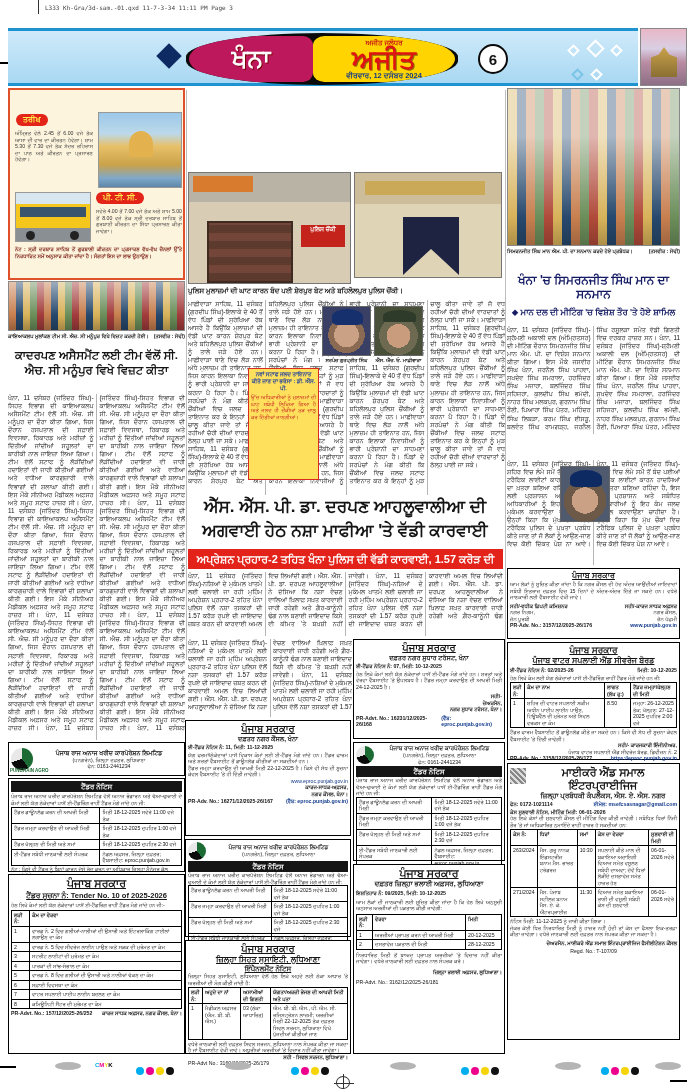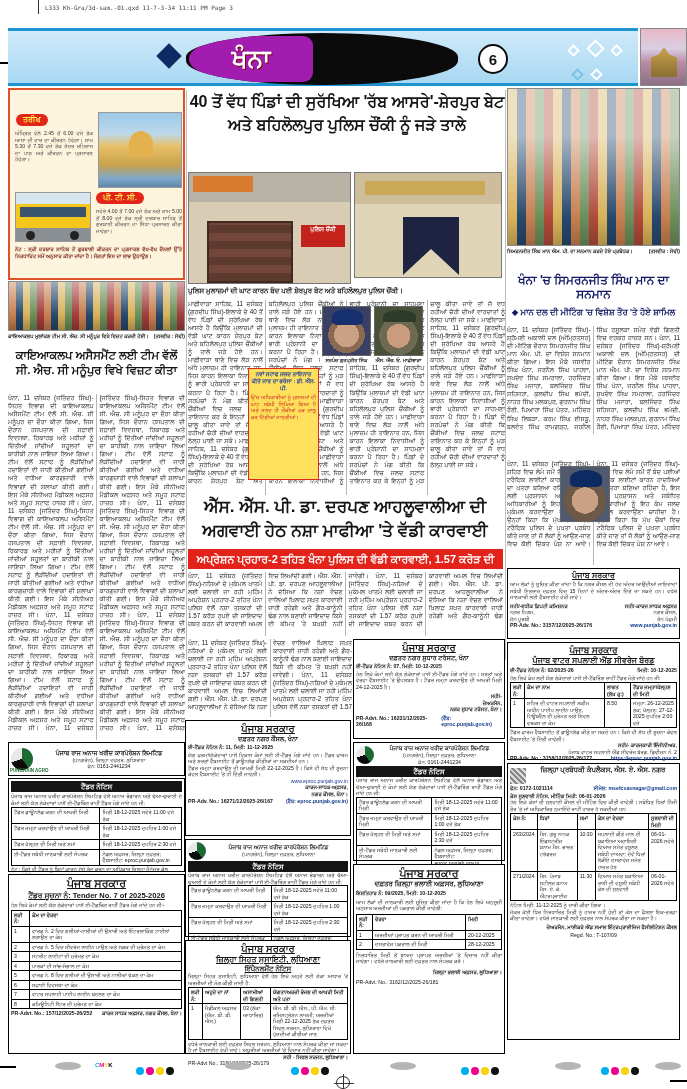--- a/index.html
+++ b/index.html
@@ -44,22 +44,27 @@
       <span class="dia" style="width:13px;height:13px"></span>
       <span class="dia"></span>
     </div>
     <div class="abs" style="right:34px;top:34px;white-space:nowrap">
       <span class="dia" style="border-color:#7cc3e8"></span>
       <span class="dia"></span>
     </div>
     <div class="abs" style="left:152px;top:16px;width:18px;height:18px;background:#0e2a63;transform:rotate(45deg)"></div>
 
     <div class="abs" style="left:178px;top:2px;width:272px;height:52px;background:#0b0b0b;border-radius:50%/46%;display:flex;overflow:hidden;align-items:stretch;padding:3px">
-      <div style="width:124px;background:#a21caf;border-radius:50% 8% 8% 50%/50% 20% 20% 50%;display:flex;align-items:center;justify-content:center">
+      <div style="width:124px;background:#be185d;border-radius:50% 8% 8% 50%/50% 20% 20% 50%;display:flex;align-items:center;justify-content:center">
         <span style="color:#fff;font-weight:bold;font-size:25px;text-shadow:1px 1px 0 #7a0000">ਖੰਨਾ</span>
+      </div>
+      <div style="flex:1;background:#ffd400;border-radius:8% 50% 50% 8%/20% 50% 50% 20%;display:flex;flex-direction:column;align-items:center;justify-content:center;line-height:1">
+        <span style="color:#c81414;font-weight:bold;font-size:7px">ਅਜੀਤ ਜਲੰਧਰ</span>
+        <span style="color:#e01313;font-weight:bold;font-size:26px;text-shadow:1px 1px 0 #8f7100">ਅਜੀਤ</span>
+        <span style="color:#123a8c;font-weight:bold;font-size:7.5px">ਵੀਰਵਾਰ, 12 ਦਸੰਬਰ 2024</span>
       </div>
     </div>
 
     <div class="abs" style="left:470px;top:13px;width:30px;height:30px;background:#fff;border:2px solid #0b0b0b;border-radius:50%;display:flex;align-items:center;justify-content:center">
       <span style="font-weight:bold;font-size:15px">6</span>
     </div>
   </div>
 
   <div class="photo" style="left:640px;top:28px;width:47px;height:58px;background:linear-gradient(180deg,#e9b7c6 0%,#d9cfe4 35%,#b98ca2 60%,#8c6f86 100%);border:1px solid #888">
     <div class="abs" style="left:10px;top:18px;width:26px;height:30px;background:linear-gradient(180deg,#caa24a,#8a6f33);clip-path:polygon(50% 0,70% 25%,100% 35%,100% 100%,0 100%,0 35%,30% 25%)"></div>
@@ -83,21 +88,21 @@
     <div class="abs j t5" style="left:86px;top:118px;width:86px;height:36px;color:#333">ਸਵੇਰੇ 4.00 ਤੋਂ 7.00 ਵਜੇ ਤੱਕ ਅਤੇ ਸ਼ਾਮ 5.00 ਤੋਂ 8.00 ਵਜੇ ਤੱਕ ਸ੍ਰੀ ਦਰਬਾਰ ਸਾਹਿਬ ਤੋਂ ਗੁਰਬਾਣੀ ਕੀਰਤਨ ਦਾ ਸਿੱਧਾ ਪ੍ਰਸਾਰਣ ਕੀਤਾ ਜਾਵੇਗਾ।</div>
     <div class="abs j t5 b" style="left:5px;top:156px;width:167px;color:#7a1d12">ਨੋਟ : ਸ੍ਰੀ ਦਰਬਾਰ ਸਾਹਿਬ ਤੋਂ ਗੁਰਬਾਣੀ ਕੀਰਤਨ ਦਾ ਪ੍ਰਸਾਰਣ ਵੱਖ-ਵੱਖ ਚੈਨਲਾਂ ਉੱਤੇ ਨਿਰਧਾਰਿਤ ਸਮੇਂ ਅਨੁਸਾਰ ਕੀਤਾ ਜਾਂਦਾ ਹੈ। ਸੰਗਤਾਂ ਇਸ ਦਾ ਲਾਭ ਉਠਾਉਣ।</div>
   </div>
 
   <div class="photo" style="left:8px;top:281px;width:177px;height:50px;border:1px solid #888;background:
        repeating-linear-gradient(90deg,#c77f4f 0 7px,#27496d 7px 14px,#d8b25a 14px 21px,#6b8e5a 21px 28px,#a33c3c 28px 35px),linear-gradient(180deg,rgba(255,255,255,.55),rgba(0,0,0,.25));background-blend-mode:overlay"></div>
   <div class="abs t5 b" style="left:8px;top:333px;width:177px">
     <span>ਕਾਇਆਕਲਪ ਮੁਲਾਂਕਣ ਟੀਮ ਸੀ. ਐਚ. ਸੀ ਮਨੂੰਪੁਰ ਵਿਖੇ ਵਿਜ਼ਟ ਕਰਦੀ ਹੋਈ।</span>
     <span class="r" style="float:right">(ਤਸਵੀਰ : ਸੋਢੀ)</span>
   </div>
-  <div class="abs c b" style="left:8px;top:348px;width:177px;font-size:11.5px;line-height:1.3">ਕਾਇਆਕਲਪ ਅਸੈਸਮੈਂਟ ਲਈ ਟੀਮ ਵੱਲੋਂ ਸੀ. ਐਚ. ਸੀ ਮਨੂੰਪੁਰ ਵਿਖੇ ਵਿਜ਼ਟ ਕੀਤਾ</div>
+  <div class="abs c b" style="left:8px;top:348px;width:177px;font-size:11.5px;line-height:1.3">ਕਾਦਰਪਣ ਅਸੈਸਮੈਂਟ ਲਈ ਟੀਮ ਵੱਲੋਂ ਸੀ. ਐਚ. ਸੀ ਮਨੂੰਪੁਰ ਵਿਖੇ ਵਿਜ਼ਟ ਕੀਤਾ</div>
   <div class="abs j t6 cols2" style="left:8px;top:394px;width:177px;height:346px;overflow:hidden">ਖੰਨਾ, 11 ਦਸੰਬਰ (ਜਤਿੰਦਰ ਸਿੰਘ)-ਸਿਹਤ ਵਿਭਾਗ ਦੀ ਕਾਇਆਕਲਪ ਅਸੈਸਮੈਂਟ ਟੀਮ ਵੱਲੋਂ ਸੀ. ਐਚ. ਸੀ ਮਨੂੰਪੁਰ ਦਾ ਦੌਰਾ ਕੀਤਾ ਗਿਆ, ਜਿਸ ਦੌਰਾਨ ਹਸਪਤਾਲ ਦੀ ਸਫ਼ਾਈ ਵਿਵਸਥਾ, ਰਿਕਾਰਡ ਅਤੇ ਮਰੀਜ਼ਾਂ ਨੂੰ ਦਿੱਤੀਆਂ ਜਾਂਦੀਆਂ ਸਹੂਲਤਾਂ ਦਾ ਬਾਰੀਕੀ ਨਾਲ ਜਾਇਜ਼ਾ ਲਿਆ ਗਿਆ। ਟੀਮ ਵੱਲੋਂ ਸਟਾਫ ਨੂੰ ਲੋੜੀਂਦੀਆਂ ਹਦਾਇਤਾਂ ਵੀ ਜਾਰੀ ਕੀਤੀਆਂ ਗਈਆਂ ਅਤੇ ਵਧੀਆ ਕਾਰਗੁਜ਼ਾਰੀ ਵਾਲੇ ਵਿਭਾਗਾਂ ਦੀ ਸ਼ਲਾਘਾ ਕੀਤੀ ਗਈ। ਇਸ ਮੌਕੇ ਸੀਨੀਅਰ ਮੈਡੀਕਲ ਅਫ਼ਸਰ ਅਤੇ ਸਮੂਹ ਸਟਾਫ ਹਾਜ਼ਰ ਸੀ। ਖੰਨਾ, 11 ਦਸੰਬਰ (ਜਤਿੰਦਰ ਸਿੰਘ)-ਸਿਹਤ ਵਿਭਾਗ ਦੀ ਕਾਇਆਕਲਪ ਅਸੈਸਮੈਂਟ ਟੀਮ ਵੱਲੋਂ ਸੀ. ਐਚ. ਸੀ ਮਨੂੰਪੁਰ ਦਾ ਦੌਰਾ ਕੀਤਾ ਗਿਆ, ਜਿਸ ਦੌਰਾਨ ਹਸਪਤਾਲ ਦੀ ਸਫ਼ਾਈ ਵਿਵਸਥਾ, ਰਿਕਾਰਡ ਅਤੇ ਮਰੀਜ਼ਾਂ ਨੂੰ ਦਿੱਤੀਆਂ ਜਾਂਦੀਆਂ ਸਹੂਲਤਾਂ ਦਾ ਬਾਰੀਕੀ ਨਾਲ ਜਾਇਜ਼ਾ ਲਿਆ ਗਿਆ। ਟੀਮ ਵੱਲੋਂ ਸਟਾਫ ਨੂੰ ਲੋੜੀਂਦੀਆਂ ਹਦਾਇਤਾਂ ਵੀ ਜਾਰੀ ਕੀਤੀਆਂ ਗਈਆਂ ਅਤੇ ਵਧੀਆ ਕਾਰਗੁਜ਼ਾਰੀ ਵਾਲੇ ਵਿਭਾਗਾਂ ਦੀ ਸ਼ਲਾਘਾ ਕੀਤੀ ਗਈ। ਇਸ ਮੌਕੇ ਸੀਨੀਅਰ ਮੈਡੀਕਲ ਅਫ਼ਸਰ ਅਤੇ ਸਮੂਹ ਸਟਾਫ ਹਾਜ਼ਰ ਸੀ। ਖੰਨਾ, 11 ਦਸੰਬਰ (ਜਤਿੰਦਰ ਸਿੰਘ)-ਸਿਹਤ ਵਿਭਾਗ ਦੀ ਕਾਇਆਕਲਪ ਅਸੈਸਮੈਂਟ ਟੀਮ ਵੱਲੋਂ ਸੀ. ਐਚ. ਸੀ ਮਨੂੰਪੁਰ ਦਾ ਦੌਰਾ ਕੀਤਾ ਗਿਆ, ਜਿਸ ਦੌਰਾਨ ਹਸਪਤਾਲ ਦੀ ਸਫ਼ਾਈ ਵਿਵਸਥਾ, ਰਿਕਾਰਡ ਅਤੇ ਮਰੀਜ਼ਾਂ ਨੂੰ ਦਿੱਤੀਆਂ ਜਾਂਦੀਆਂ ਸਹੂਲਤਾਂ ਦਾ ਬਾਰੀਕੀ ਨਾਲ ਜਾਇਜ਼ਾ ਲਿਆ ਗਿਆ। ਟੀਮ ਵੱਲੋਂ ਸਟਾਫ ਨੂੰ ਲੋੜੀਂਦੀਆਂ ਹਦਾਇਤਾਂ ਵੀ ਜਾਰੀ ਕੀਤੀਆਂ ਗਈਆਂ ਅਤੇ ਵਧੀਆ ਕਾਰਗੁਜ਼ਾਰੀ ਵਾਲੇ ਵਿਭਾਗਾਂ ਦੀ ਸ਼ਲਾਘਾ ਕੀਤੀ ਗਈ। ਇਸ ਮੌਕੇ ਸੀਨੀਅਰ ਮੈਡੀਕਲ ਅਫ਼ਸਰ ਅਤੇ ਸਮੂਹ ਸਟਾਫ ਹਾਜ਼ਰ ਸੀ। ਖੰਨਾ, 11 ਦਸੰਬਰ (ਜਤਿੰਦਰ ਸਿੰਘ)-ਸਿਹਤ ਵਿਭਾਗ ਦੀ ਕਾਇਆਕਲਪ ਅਸੈਸਮੈਂਟ ਟੀਮ ਵੱਲੋਂ ਸੀ. ਐਚ. ਸੀ ਮਨੂੰਪੁਰ ਦਾ ਦੌਰਾ ਕੀਤਾ ਗਿਆ, ਜਿਸ ਦੌਰਾਨ ਹਸਪਤਾਲ ਦੀ ਸਫ਼ਾਈ ਵਿਵਸਥਾ, ਰਿਕਾਰਡ ਅਤੇ ਮਰੀਜ਼ਾਂ ਨੂੰ ਦਿੱਤੀਆਂ ਜਾਂਦੀਆਂ ਸਹੂਲਤਾਂ ਦਾ ਬਾਰੀਕੀ ਨਾਲ ਜਾਇਜ਼ਾ ਲਿਆ ਗਿਆ। ਟੀਮ ਵੱਲੋਂ ਸਟਾਫ ਨੂੰ ਲੋੜੀਂਦੀਆਂ ਹਦਾਇਤਾਂ ਵੀ ਜਾਰੀ ਕੀਤੀਆਂ ਗਈਆਂ ਅਤੇ ਵਧੀਆ ਕਾਰਗੁਜ਼ਾਰੀ ਵਾਲੇ ਵਿਭਾਗਾਂ ਦੀ ਸ਼ਲਾਘਾ ਕੀਤੀ ਗਈ। ਇਸ ਮੌਕੇ ਸੀਨੀਅਰ ਮੈਡੀਕਲ ਅਫ਼ਸਰ ਅਤੇ ਸਮੂਹ ਸਟਾਫ ਹਾਜ਼ਰ ਸੀ। ਖੰਨਾ, 11 ਦਸੰਬਰ (ਜਤਿੰਦਰ ਸਿੰਘ)-ਸਿਹਤ ਵਿਭਾਗ ਦੀ ਕਾਇਆਕਲਪ ਅਸੈਸਮੈਂਟ ਟੀਮ ਵੱਲੋਂ ਸੀ. ਐਚ. ਸੀ ਮਨੂੰਪੁਰ ਦਾ ਦੌਰਾ ਕੀਤਾ ਗਿਆ, ਜਿਸ ਦੌਰਾਨ ਹਸਪਤਾਲ ਦੀ ਸਫ਼ਾਈ ਵਿਵਸਥਾ, ਰਿਕਾਰਡ ਅਤੇ ਮਰੀਜ਼ਾਂ ਨੂੰ ਦਿੱਤੀਆਂ ਜਾਂਦੀਆਂ ਸਹੂਲਤਾਂ ਦਾ ਬਾਰੀਕੀ ਨਾਲ ਜਾਇਜ਼ਾ ਲਿਆ ਗਿਆ। ਟੀਮ ਵੱਲੋਂ ਸਟਾਫ ਨੂੰ ਲੋੜੀਂਦੀਆਂ ਹਦਾਇਤਾਂ ਵੀ ਜਾਰੀ ਕੀਤੀਆਂ ਗਈਆਂ ਅਤੇ ਵਧੀਆ ਕਾਰਗੁਜ਼ਾਰੀ ਵਾਲੇ ਵਿਭਾਗਾਂ ਦੀ ਸ਼ਲਾਘਾ ਕੀਤੀ ਗਈ। ਇਸ ਮੌਕੇ ਸੀਨੀਅਰ ਮੈਡੀਕਲ ਅਫ਼ਸਰ ਅਤੇ ਸਮੂਹ ਸਟਾਫ ਹਾਜ਼ਰ ਸੀ। ਖੰਨਾ, 11 ਦਸੰਬਰ (ਜਤਿੰਦਰ ਸਿੰਘ)-ਸਿਹਤ ਵਿਭਾਗ ਦੀ ਕਾਇਆਕਲਪ ਅਸੈਸਮੈਂਟ ਟੀਮ ਵੱਲੋਂ ਸੀ. ਐਚ. ਸੀ ਮਨੂੰਪੁਰ ਦਾ ਦੌਰਾ ਕੀਤਾ ਗਿਆ, ਜਿਸ ਦੌਰਾਨ ਹਸਪਤਾਲ ਦੀ ਸਫ਼ਾਈ ਵਿਵਸਥਾ, ਰਿਕਾਰਡ ਅਤੇ ਮਰੀਜ਼ਾਂ ਨੂੰ ਦਿੱਤੀਆਂ ਜਾਂਦੀਆਂ ਸਹੂਲਤਾਂ ਦਾ ਬਾਰੀਕੀ ਨਾਲ ਜਾਇਜ਼ਾ ਲਿਆ ਗਿਆ। ਟੀਮ ਵੱਲੋਂ ਸਟਾਫ ਨੂੰ ਲੋੜੀਂਦੀਆਂ ਹਦਾਇਤਾਂ ਵੀ ਜਾਰੀ ਕੀਤੀਆਂ ਗਈਆਂ ਅਤੇ ਵਧੀਆ ਕਾਰਗੁਜ਼ਾਰੀ ਵਾਲੇ ਵਿਭਾਗਾਂ ਦੀ ਸ਼ਲਾਘਾ ਕੀਤੀ ਗਈ। ਇਸ ਮੌਕੇ ਸੀਨੀਅਰ ਮੈਡੀਕਲ ਅਫ਼ਸਰ ਅਤੇ ਸਮੂਹ ਸਟਾਫ ਹਾਜ਼ਰ ਸੀ। ਖੰਨਾ, 11 ਦਸੰਬਰ (ਜਤਿੰਦਰ ਸਿੰਘ)-ਸਿਹਤ ਵਿਭਾਗ ਦੀ ਕਾਇਆਕਲਪ ਅਸੈਸਮੈਂਟ ਟੀਮ ਵੱਲੋਂ ਸੀ. ਐਚ. ਸੀ ਮਨੂੰਪੁਰ ਦਾ ਦੌਰਾ ਕੀਤਾ ਗਿਆ, ਜਿਸ ਦੌਰਾਨ ਹਸਪਤਾਲ ਦੀ ਸਫ਼ਾਈ ਵਿਵਸਥਾ, ਰਿਕਾਰਡ ਅਤੇ ਮਰੀਜ਼ਾਂ ਨੂੰ ਦਿੱਤੀਆਂ ਜਾਂਦੀਆਂ ਸਹੂਲਤਾਂ ਦਾ ਬਾਰੀਕੀ ਨਾਲ ਜਾਇਜ਼ਾ ਲਿਆ ਗਿਆ। ਟੀਮ ਵੱਲੋਂ ਸਟਾਫ ਨੂੰ ਲੋੜੀਂਦੀਆਂ ਹਦਾਇਤਾਂ ਵੀ ਜਾਰੀ ਕੀਤੀਆਂ ਗਈਆਂ ਅਤੇ ਵਧੀਆ ਕਾਰਗੁਜ਼ਾਰੀ ਵਾਲੇ ਵਿਭਾਗਾਂ ਦੀ ਸ਼ਲਾਘਾ ਕੀਤੀ ਗਈ। ਇਸ ਮੌਕੇ ਸੀਨੀਅਰ ਮੈਡੀਕਲ ਅਫ਼ਸਰ ਅਤੇ ਸਮੂਹ ਸਟਾਫ ਹਾਜ਼ਰ ਸੀ।</div>
 
   <div class="abs" style="left:8px;top:742px;width:177px;height:34px;border:1px solid #000;display:flex;align-items:center;padding:2px;gap:3px">
     <div style="width:22px;height:22px;border-radius:50%;background:conic-gradient(#1c6b34 0 40%,#0b0b0b 40% 70%,#e8e8e8 70% 100%);flex:none"></div>
     <div style="flex:1">
       <div class="c b" style="font-size:6.2px">ਪੰਜਾਬ ਰਾਜ ਅਨਾਜ ਖਰੀਦ ਕਾਰਪੋਰੇਸ਼ਨ ਲਿਮਟਿਡ</div>
       <div class="c t5">(ਪਨਗਰੇਨ), ਜ਼ਿਲ੍ਹਾ ਦਫ਼ਤਰ, ਲੁਧਿਆਣਾ</div>
       <div class="c t5">ਫੋਨ: 0161-2441234</div>
     </div>
   </div>
@@ -128,21 +133,21 @@
     </table>
     <div class="t5">ਨੋਟ : ਕਿਸੇ ਵੀ ਟੈਂਡਰ ਨੂੰ ਬਿਨਾਂ ਕਾਰਨ ਦੱਸੇ ਰੱਦ ਕਰਨ ਦਾ ਅਧਿਕਾਰ ਜ਼ਿਲ੍ਹਾ ਮੈਨੇਜਰ ਕੋਲ ਰਾਖਵਾਂ ਹੋਵੇਗਾ।</div>
     <div class="signrow t5">
       <span style="color:#123a8c">https://eproc.punjab.gov.in</span>
       <span>ਜ਼ਿਲ੍ਹਾ ਮੈਨੇਜਰ</span>
     </div>
   </div>
 
   <div class="abs box" style="left:8px;top:874px;width:177px;height:180px;padding:2px">
     <div class="c b u" style="font-size:11px">ਪੰਜਾਬ ਸਰਕਾਰ</div>
-    <div class="c b u" style="font-size:7.5px;margin:1px 0">ਟੈਂਡਰ ਸੂਚਨਾ ਨੰ: Tender No. 7 of 2025-2026</div>
+    <div class="c b u" style="font-size:7.5px;margin:1px 0">ਟੈਂਡਰ ਸੂਚਨਾ ਨੰ: Tender No. 10 of 2025-2026</div>
     <div class="j t5">ਹੇਠ ਲਿਖੇ ਕੰਮਾਂ ਲਈ ਯੋਗ ਠੇਕੇਦਾਰਾਂ ਪਾਸੋਂ ਈ-ਟੈਂਡਰਿੰਗ ਰਾਹੀਂ ਟੈਂਡਰ ਮੰਗੇ ਜਾਂਦੇ ਹਨ ਜੀ:-</div>
     <table class="tbl t5" style="margin-top:1px">
       <tbody>
         <tr>
           <th style="width:18px" class="c">ਲੜੀ ਨੰ:</th>
           <th>ਕੰਮ ਦਾ ਵੇਰਵਾ</th>
         </tr>
       </tbody>
       <tbody>
           <tr>
@@ -178,21 +183,20 @@
           <td>ਕਮਿਊਨਿਟੀ ਸੈਂਟਰ ਦੀ ਮੁਰੰਮਤ ਦਾ ਕੰਮ</td>
         </tr>
         </tbody>
     </table>
     <div class="signrow t5" style="margin-top:1px">
       <span>PR-Advt. No.: 157/12/2025-26/252</span>
       <span>ਕਾਰਜ ਸਾਧਕ ਅਫ਼ਸਰ, ਨਗਰ ਕੌਂਸਲ, ਖੰਨਾ।</span>
     </div>
   </div>
 
-  <div class="abs c b" style="left:188px;top:90px;width:318px;font-size:16px;line-height:1.45">40 ਤੋਂ ਵੱਧ ਪਿੰਡਾਂ ਦੀ ਸੁਰੱਖਿਆ 'ਰੱਬ ਆਸਰੇ'-ਸ਼ੇਰਪੁਰ ਬੇਟ ਅਤੇ ਬਹਿਲੋਲਪੁਰ ਪੁਲਿਸ ਚੌਂਕੀ ਨੂੰ ਜੜੇ ਤਾਲੇ</div>
 
   <div class="photo" style="left:188px;top:172px;width:163px;height:112px;border:1px solid #777;background:linear-gradient(180deg,#b9b3a5 0 26%,#d8cdb4 26% 100%)">
     <div class="abs" style="left:4px;top:3px;width:60px;height:16px;background:#d97b2e"></div>
     <div class="abs" style="left:18px;top:48px;width:86px;height:62px;background:repeating-linear-gradient(0deg,#5d3a2e 0 8px,#744639 8px 16px);border:2px solid #3f2a22"></div>
     <div class="abs c" style="left:112px;top:52px;width:44px;height:22px;background:#c4231b;color:#fff;font-weight:bold;font-size:6px;line-height:1.6">
       <span>ਪੁਲਿਸ ਚੌਂਕੀ</span>
     </div>
   </div>
   <div class="photo" style="left:354px;top:172px;width:148px;height:106px;border:1px solid #777;background:linear-gradient(180deg,#cdbd9a 0 30%,#e0d4b6 30% 100%)">
     <div class="abs" style="left:10px;top:8px;width:120px;height:14px;background:#c9a23c;opacity:.7"></div>
@@ -448,20 +452,21 @@
     <div class="signrow t5">
       <span>PR-Adv. No.: 3158/12/2025-26/177</span>
       <span style="color:#123a8c">https://eproc.punjab.gov.in</span>
     </div>
   </div>
 
   <div class="abs box" style="left:507px;top:763px;width:173px;height:277px;padding:2px">
     <div style="display:flex;gap:3px;align-items:flex-start">
       <div style="width:16px;height:16px;background:repeating-linear-gradient(45deg,#888 0 2px,#ddd 2px 4px);flex:none;margin-top:2px"></div>
       <div style="flex:1">
+        <div class="c b" style="font-size:11px">ਮਾਈਕਰੋ ਐਂਡ ਸਮਾਲ ਇੰਟਰਪ੍ਰਾਈਜਿਜ</div>
         <div class="c b" style="font-size:7px">ਜ਼ਿਲ੍ਹਾ ਪ੍ਰਬੰਧਕੀ ਕੰਪਲੈਕਸ, ਐਸ. ਏ. ਐਸ. ਨਗਰ</div>
       </div>
     </div>
     <div class="signrow t5" style="margin:1px 0">
       <span>ਫੋਨ: 0172-1021114</span>
       <span style="color:#123a8c">ਈਮੇਲ: msefcsasnagar@gmail.com</span>
     </div>
     <div class="t5 b">ਕੇਸ ਸੁਣਵਾਈ ਨੋਟਿਸ, ਮੀਟਿੰਗ ਮਿਤੀ: 06-01-2026</div>
     <div class="j t5">ਹੇਠ ਲਿਖੇ ਕੇਸਾਂ ਦੀ ਸੁਣਵਾਈ ਕੌਂਸਲ ਦੀ ਮੀਟਿੰਗ ਵਿਚ ਕੀਤੀ ਜਾਵੇਗੀ। ਸਬੰਧਿਤ ਧਿਰਾਂ ਨਿੱਜੀ ਤੌਰ 'ਤੇ ਜਾਂ ਅਧਿਕਾਰਿਤ ਨੁਮਾਇੰਦੇ ਰਾਹੀਂ ਹਾਜ਼ਰ ਹੋ ਸਕਦੀਆਂ ਹਨ:</div>
     <table class="tbl t5" style="margin:1px 0">

